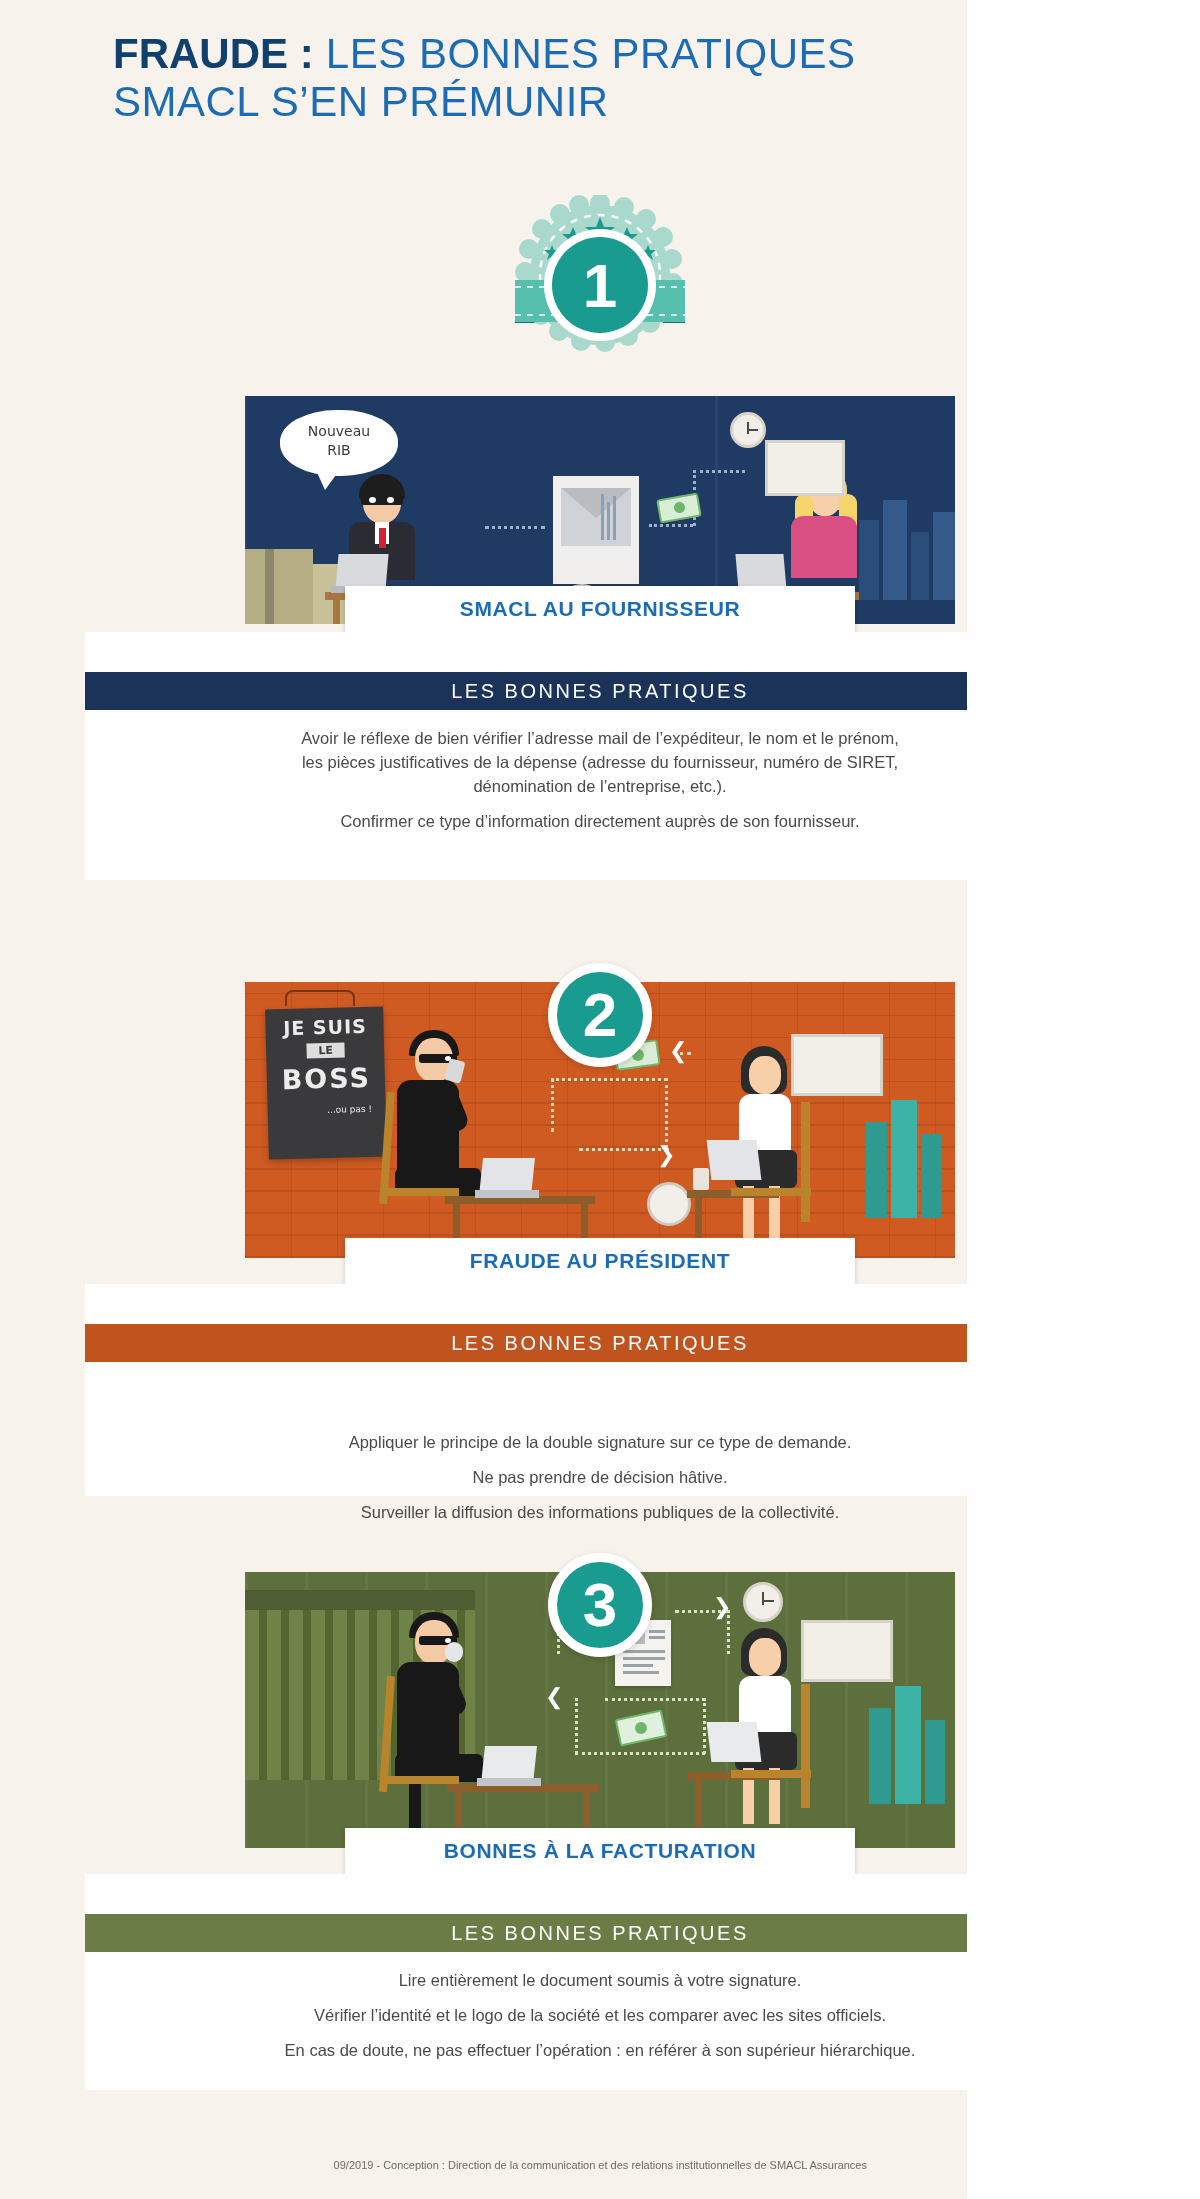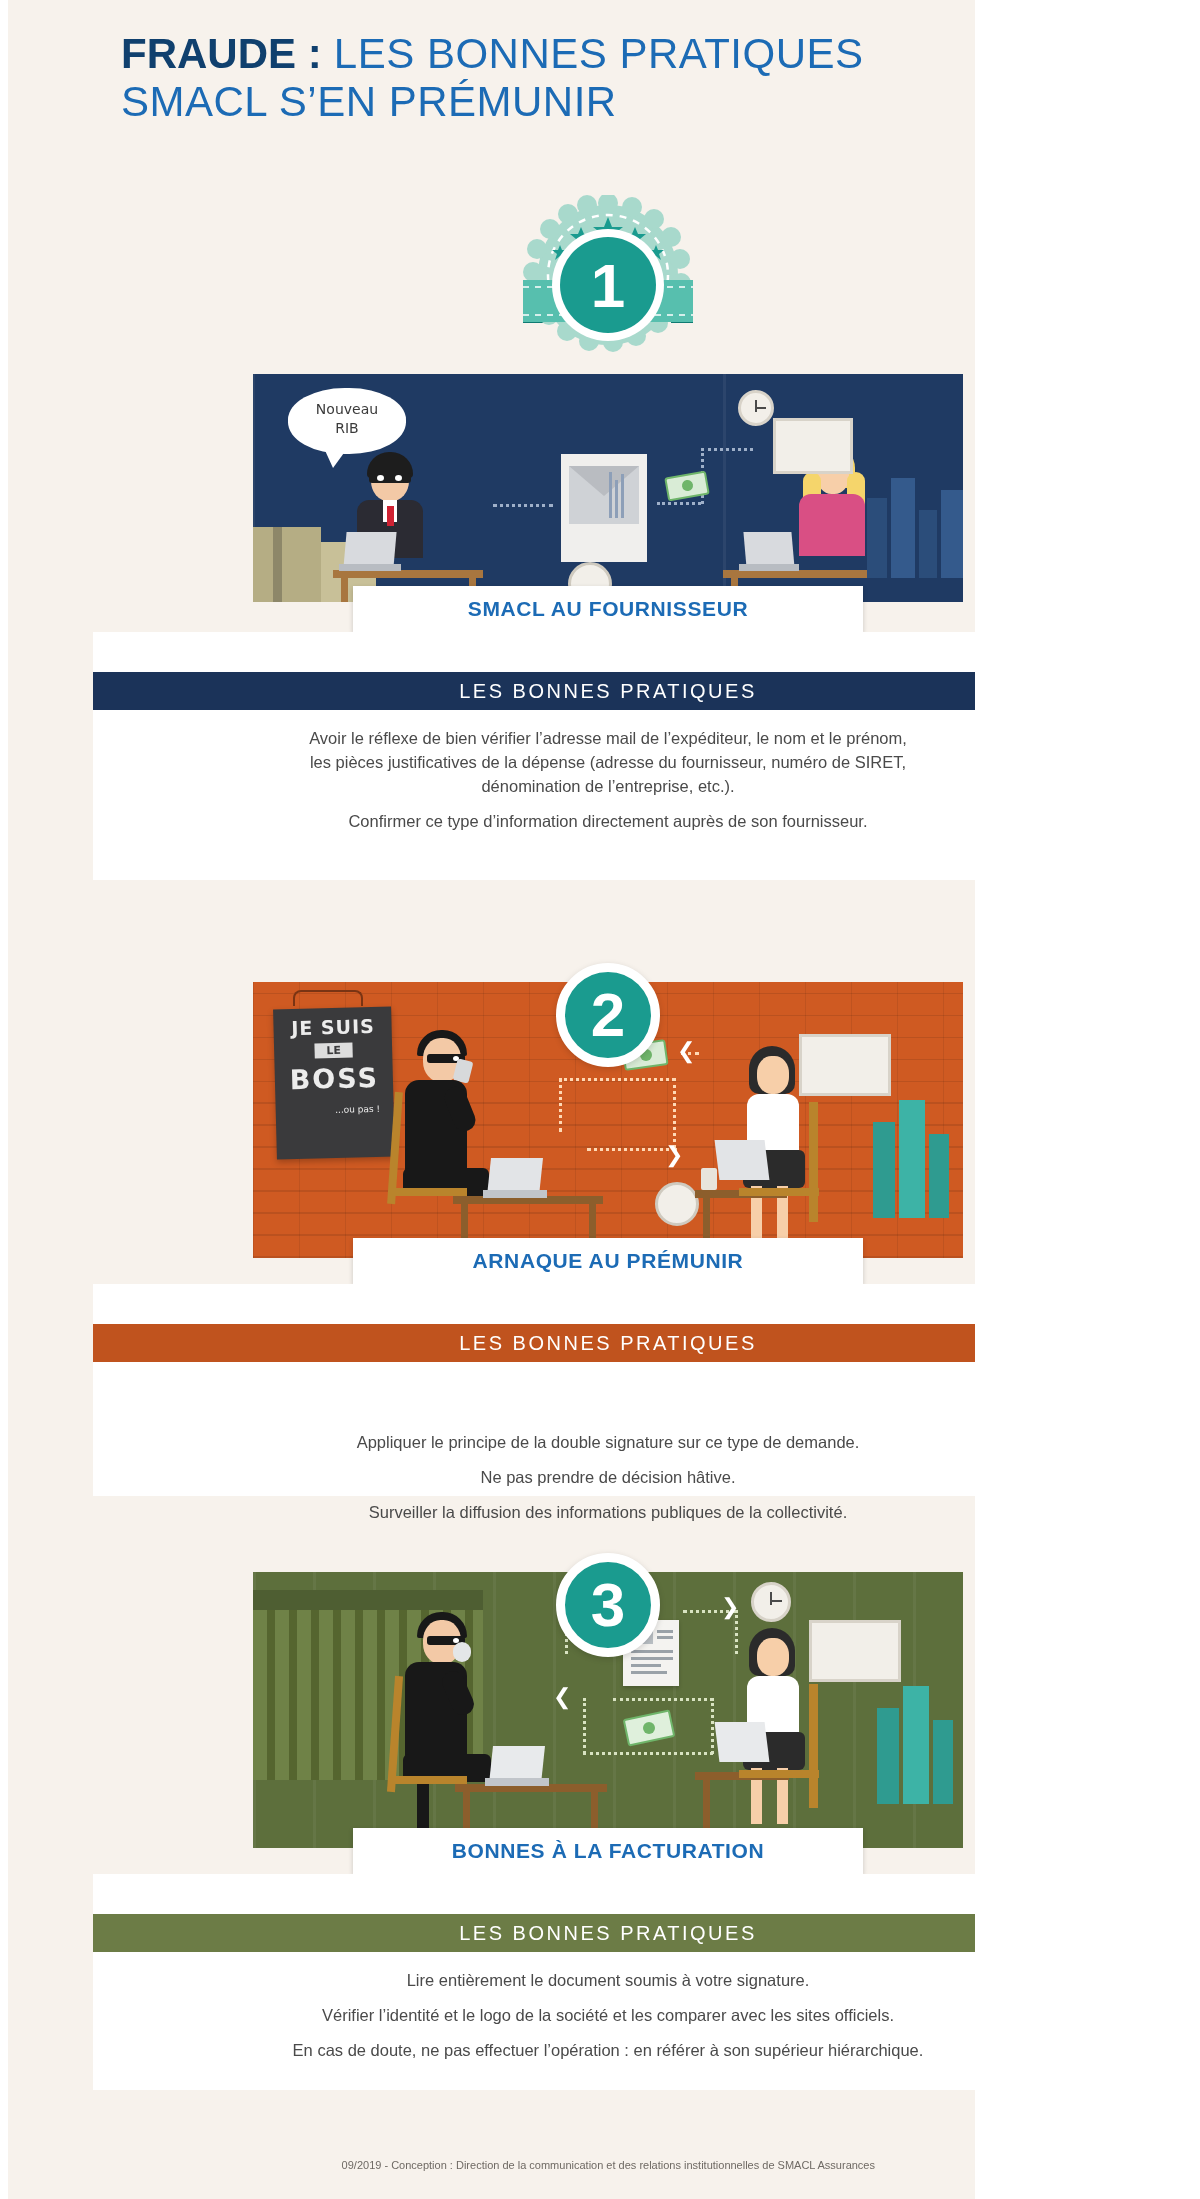--- a/index.html
+++ b/index.html
@@ -7,21 +7,20 @@
     width: 1200px;
     background: #ffffff;
     font-family: "Liberation Sans", sans-serif;
   }
   #page {
     position: relative;
     width: 967px;
     height: 2199px;
     background: #f7f2ec;
     overflow: hidden;
-    margin-left: 8px;
   }
 
   
   .title-block {
     position: absolute;
     left: 113px;
     top: 30px;
     width: 1000px;
   }
   .title-line {
@@ -193,21 +192,21 @@
         <rect x="0" y="85" width="170" height="42" fill="#57bfae"></rect>
         <line x1="0" y1="92" x2="170" y2="92" stroke="#ffffff" stroke-width="1.6" stroke-dasharray="6 6"></line>
         <line x1="0" y1="120" x2="170" y2="120" stroke="#ffffff" stroke-width="1.6" stroke-dasharray="6 6"></line>
 
         <circle cx="85" cy="90" r="56" fill="#ffffff"></circle>
         <circle cx="85" cy="90" r="48" fill="#1a9b8f"></circle>
       </svg>
       <div class="badge-num" style="top:calc(50% + 6px);">1</div>
     </div>
 
-    <div class="scene" style="left:245px; top:374px; width:710px; height:228px; background:#1f3a63;">
+    <div class="scene" style="left:245px; top:396px; width:710px; height:228px; background:#1f3a63;">
 
       <div class="rect" style="left:0;top:0;width:2px;height:228px;background:rgba(255,255,255,0.05);"></div>
       <div class="rect" style="left:470px;top:0;width:3px;height:228px;background:rgba(255,255,255,0.06);"></div>
 
       <div class="circ" style="left:485px;top:16px;width:36px;height:36px;background:#f2efe9;border:3px solid #d8d3c9;"></div>
       <div class="rect" style="left:502px;top:26px;width:2px;height:12px;background:#4a4a4a;"></div>
       <div class="rect" style="left:503px;top:33px;width:10px;height:2px;background:#4a4a4a;"></div>
 
       <div class="abs" style="left:35px;top:14px;width:118px;height:66px;background:#fff;border-radius:48%;"></div>
       <div class="abs" style="left:70px;top:72px;width:0;height:0;border-left:10px solid transparent;border-right:16px solid transparent;border-top:22px solid #fff;"></div>
@@ -355,21 +354,21 @@
       <div class="rect" style="left:556px;top:120px;width:9px;height:120px;background:#b9842c;"></div>
       <div class="rect" style="left:486px;top:206px;width:80px;height:8px;background:#b9842c;"></div>
 
       <div class="rect" style="left:546px;top:52px;width:92px;height:62px;background:#f2efe9;border:3px solid #d8d3c9;"></div>
       <div class="rect" style="left:620px;top:140px;width:22px;height:96px;background:#2f9b90;"></div>
       <div class="rect" style="left:646px;top:118px;width:26px;height:118px;background:#3db3a6;"></div>
       <div class="rect" style="left:676px;top:152px;width:20px;height:84px;background:#2f9b90;"></div>
     </div>
 
     <div class="caption-plate" style="left:345px; top:1238px; width:510px; height:46px;">
-      <span class="caption-text">ARNAQUE AU PRÉMUNIR</span>
+      <span class="caption-text">FRAUDE AU PRÉSIDENT</span>
     </div>
 
     <div class="body-panel" style="left:85px; top:1284px; width:1030px; height:212px;"></div>
     <div class="band" style="left:85px; top:1324px; width:1030px; height:38px; background:#c0531e;">
       <span class="band-text">LES BONNES PRATIQUES</span>
     </div>
     <div class="tips" style="left:105px; top:1430px; width:990px;">
       <p>Appliquer le principe de la double signature sur ce type de demande.</p>
       <p>Ne pas prendre de décision hâtive.</p>
       <p>Surveiller la diffusion des informations publiques de la collectivité.</p>

